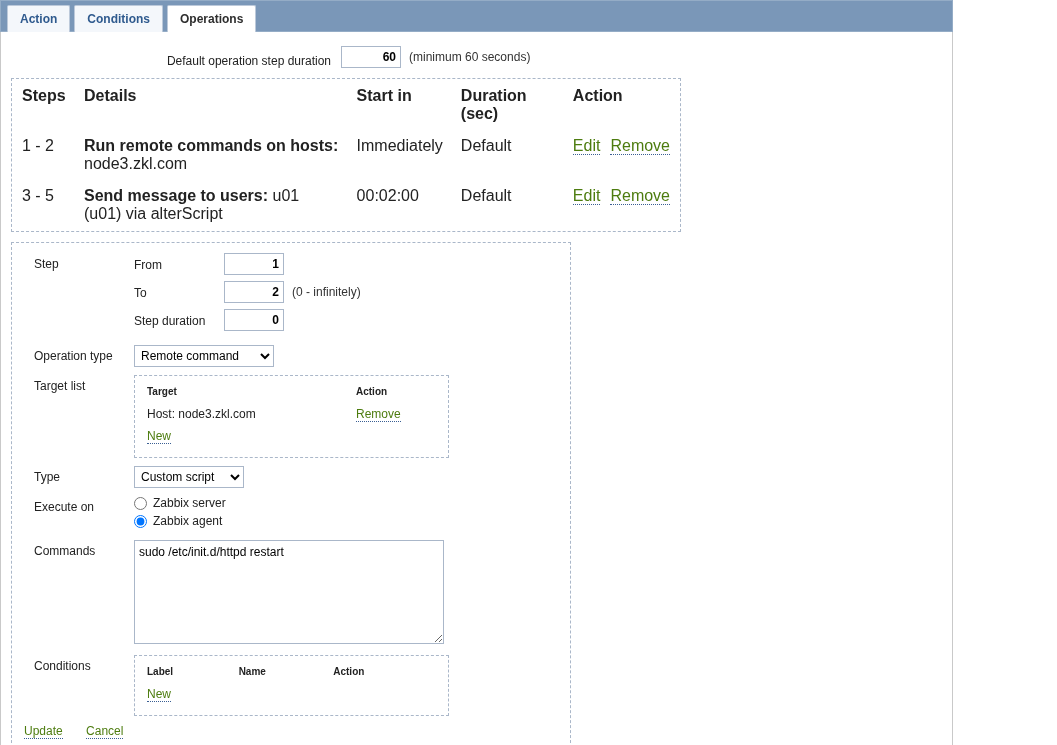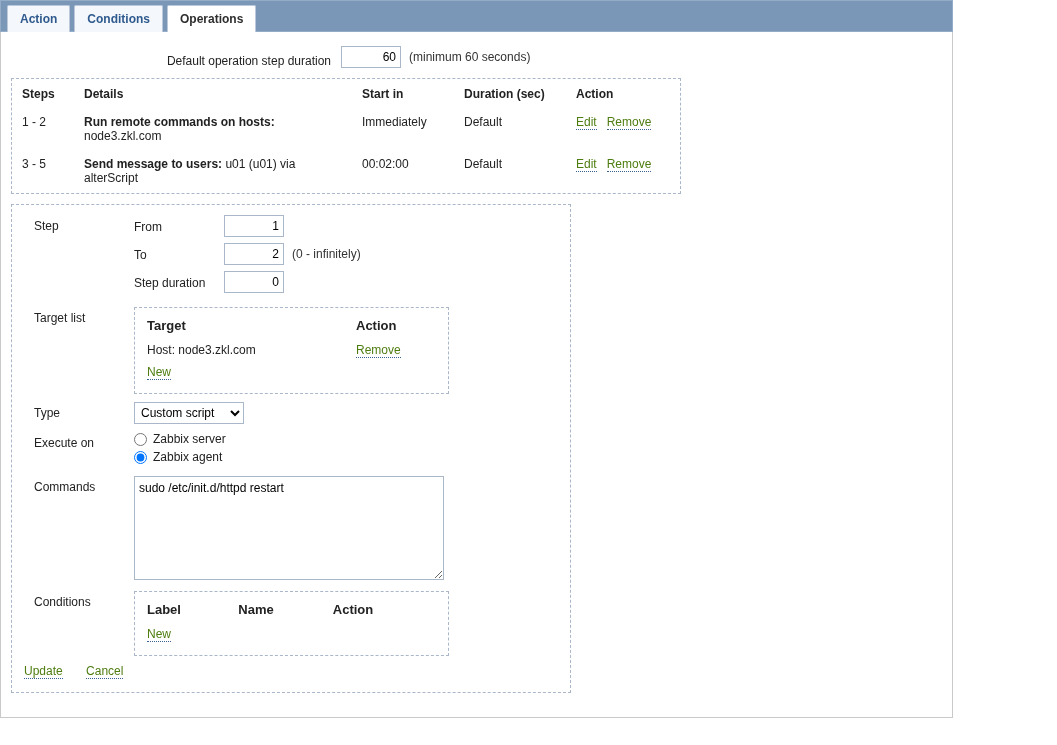--- a/index.html
+++ b/index.html
@@ -50,30 +50,30 @@
   .form-label {
     width: 330px;
     text-align: right;
     padding-right: 10px;
     padding-top: 4px;
     color: #222;
   }
   .form-val { flex: 1; display: flex; align-items: center; }
   .num-input {
     width: 60px; height: 22px; text-align: right; padding: 2px 4px;
-    border: 1px solid #aab7c9; font-family: inherit; font-size: 12px;
+    border: 1px solid #aab7c9; font-family: inherit; font-size: 12px; font-weight: bold;
   }
   .small-note { color: #333; margin-left: 8px; }
 
   .ops-table {
     border: 1px dashed #aab7c9;
     width: 670px;
   }
   .ops-table th, .ops-table td {
-    text-align: left; padding: 6px 8px; font-size: 12px;
+    text-align: left; padding: 6px 8px; font-size: 16px;
     vertical-align: top;
     margin-top: 6px;
   }
   .ops-table th { font-weight: bold; }
   .link { color: #4d7c0f; text-decoration: none; border-bottom: 1px dotted #3a5f93; cursor: pointer; }
   .link + .link { margin-left: 10px; }
 
   .details-panel {
     border: 1px dashed #aab7c9;
     width: 560px;
@@ -86,21 +86,21 @@
   .sub-label { width: 90px; padding-top: 2px; }
   select.sel {
     border: 1px solid #aab7c9; font-family: inherit; font-size: 12px; height: 22px; padding: 1px 2px;
     background: #fff;
   }
   .inner-box {
     border: 1px dashed #aab7c9;
     padding: 8px 10px;
     width: 315px;
   }
-  .inner-box th { text-align: left; padding: 0 8px 6px 0; font-size: 13px; }
+  .inner-box th { text-align: left; padding: 0 8px 6px 0; font-size: 10px; }
   .inner-box td { padding: 2px 8px 4px 0; font-size: 12px; }
   .radio-line { display: flex; align-items: center; margin-bottom: 4px; gap: 6px; }
   textarea.cmds {
     width: 310px; height: 104px; border: 1px solid #aab7c9; font-family: inherit; font-size: 12px; padding: 4px; resize: both;
   }
   .dp-actions { margin-top: 4px; }
   .dp-actions .link { margin-right: 10px; }
   input[type=radio] { margin: 0; }
 </style>
 </head>
@@ -169,20 +169,28 @@
                 <input class="num-input" value="2" style="">
                 <span class="small-note">(0 - infinitely)</span>
               </div>
               <div class="sub-row">
                 <div class="sub-label">Step duration</div>
                 <input class="num-input" value="0" style="">
               </div>
             </div>
           </div>
 
+          <div class="dp-row">
+            <div class="dp-label">Operation type</div>
+            <div class="dp-val">
+              <select class="sel" style="width:140px">
+                <option>Remote command</option>
+              </select>
+            </div>
+          </div>
 
           <div class="dp-row">
             <div class="dp-label">Target list</div>
             <div class="dp-val">
               <div class="inner-box">
                 <table style="width:100%">
                   <tbody>
                       <tr>
                     <th>Target</th>
                     <th style="width:80px">Action</th>

